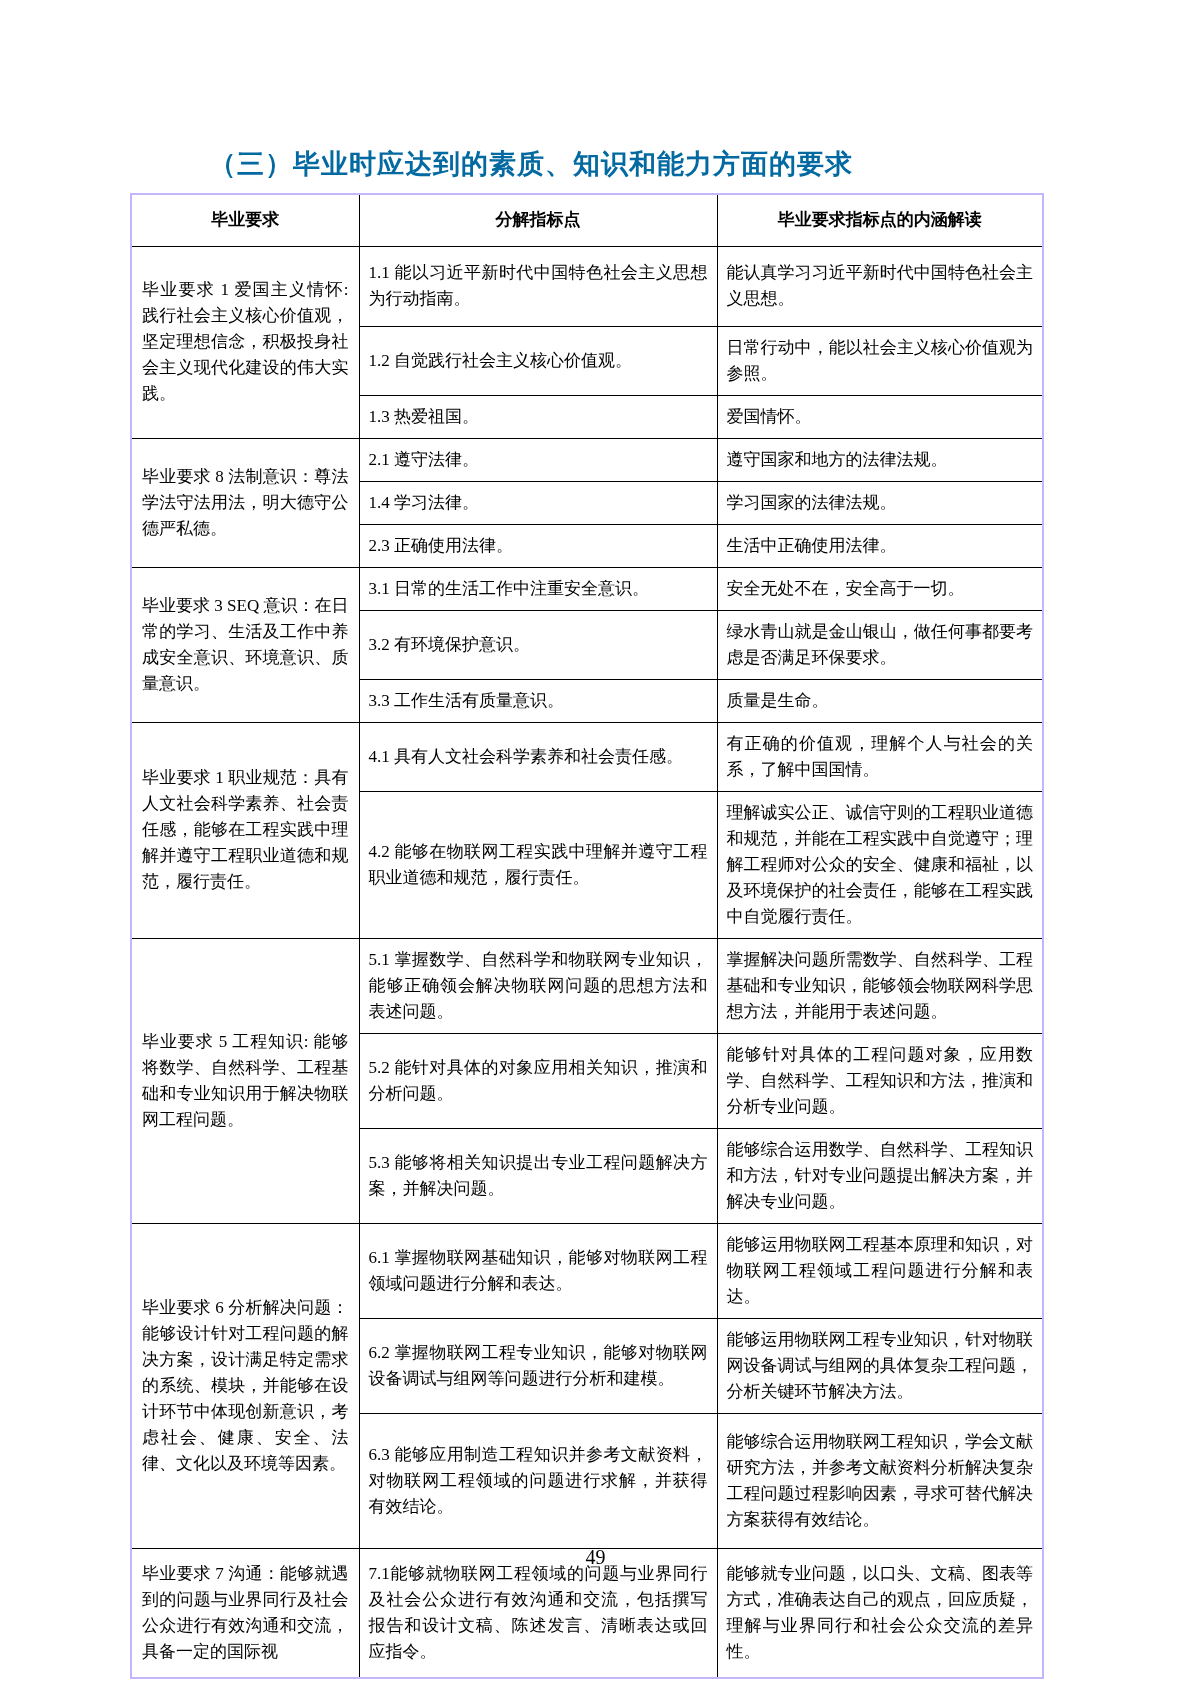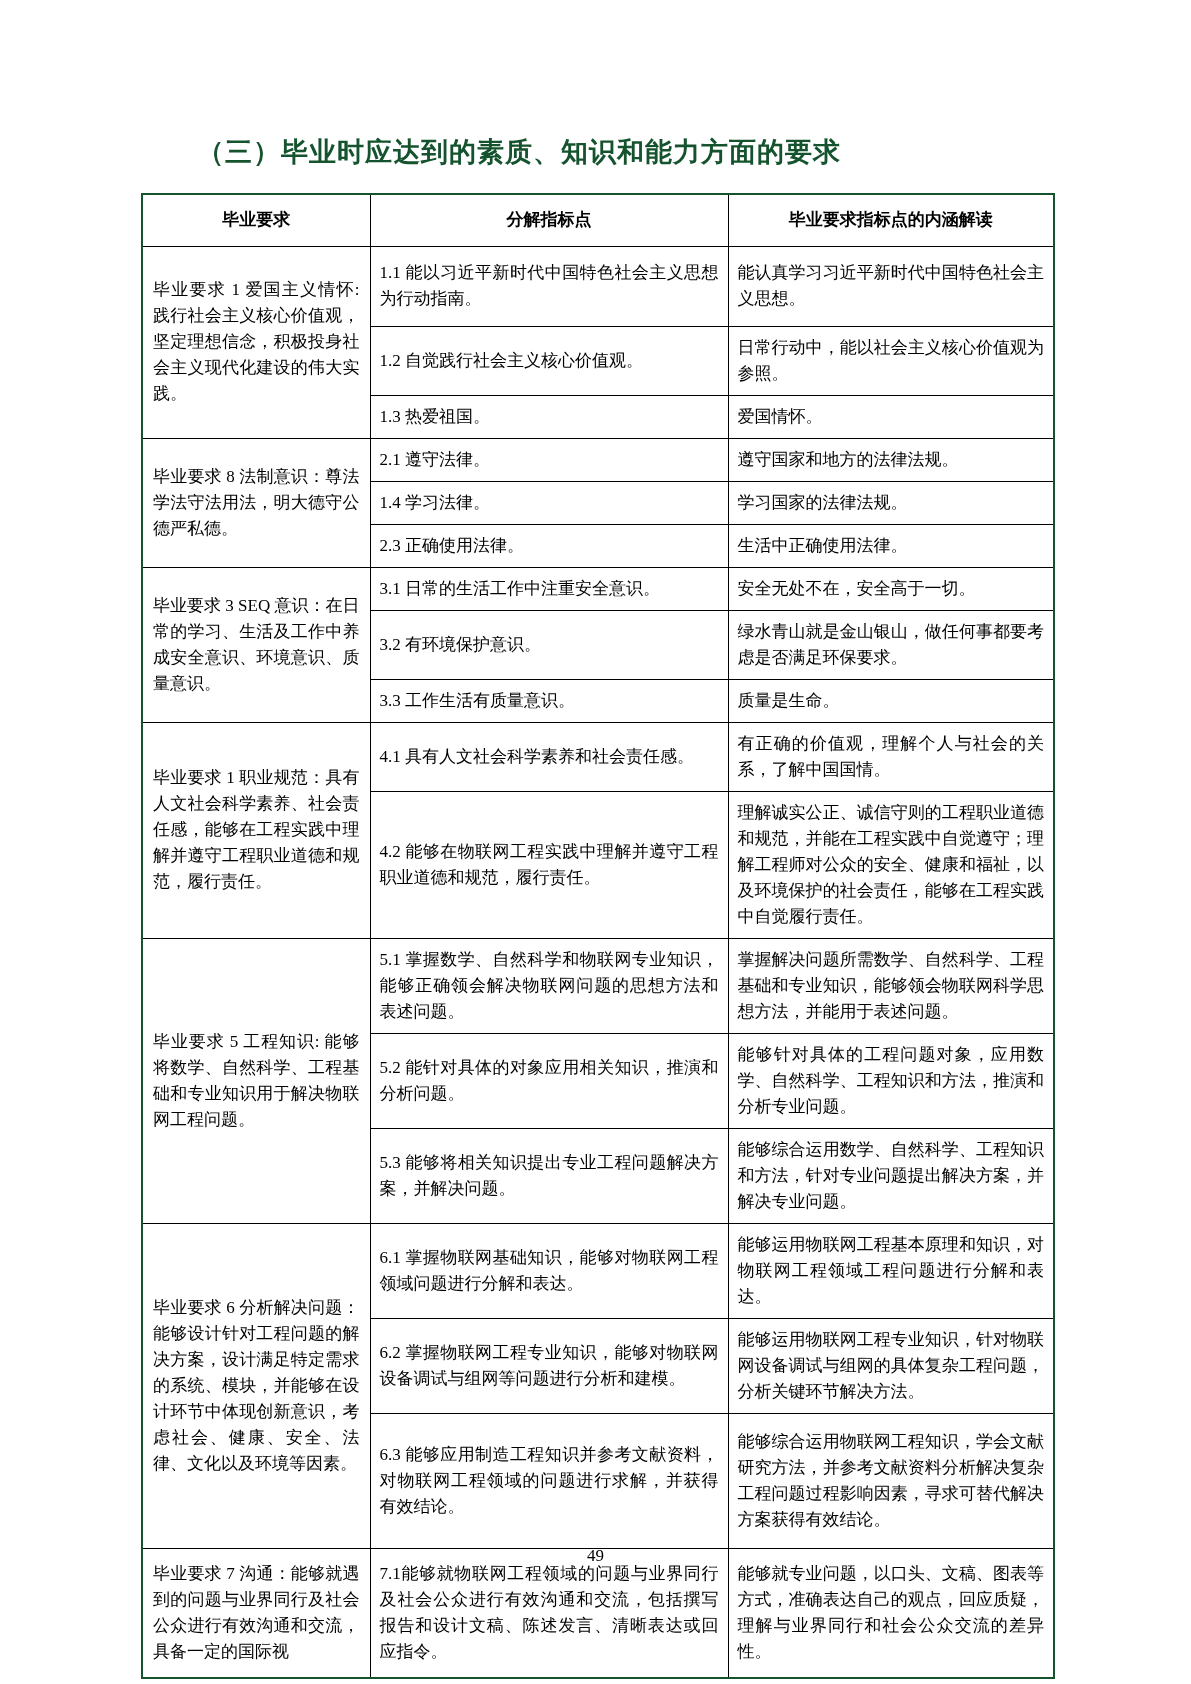--- a/index.html
+++ b/index.html
@@ -12,36 +12,36 @@
     position: relative;
     width: 1191px;
     height: 1684px;
     background: #ffffff;
     overflow: hidden;
   }
   .doc-title {
     position: absolute;
     left: 193px;
     top: 130px;
-    margin: 4px;
+    margin: 16px;
     font-family: "Liberation Sans", "DejaVu Sans", sans-serif;
     font-weight: bold;
     font-size: 27px;
     letter-spacing: 1px;
-    color: #14532d;
+    color: #0369a1;
     white-space: nowrap;
   }
   table.grad-table {
     position: absolute;
-    left: 141px;
+    left: 130px;
     top: 193px;
     width: 912px;
     border-collapse: collapse;
     table-layout: fixed;
-    border: 2px solid #14532d;
+    border: 2px solid #c4b5fd;
   }
   .grad-table col.c1 { width: 228px; }
   .grad-table col.c2 { width: 358px; }
   .grad-table col.c3 { width: 326px; }
   .grad-table th, .grad-table td {
     border: 1px solid #000000;
     font-size: 17px;
     line-height: 26px;
     vertical-align: middle;
     padding: 8px 9px;
@@ -63,21 +63,21 @@
   .grad-table td.ind, .grad-table td.intp {
     text-align: justify;
     text-justify: inter-character;
   }
   .page-number {
     position: absolute;
     left: 0;
     top: 1546px;
     width: 100%;
     text-align: center;
-    font-size: 17px;
+    font-size: 20px;
     color: #000000;
   }
 </style>
 </head>
 <body>
 
 <div class="page">
 
   <h1 class="doc-title">（三）毕业时应达到的素质、知识和能力方面的要求</h1>
 

